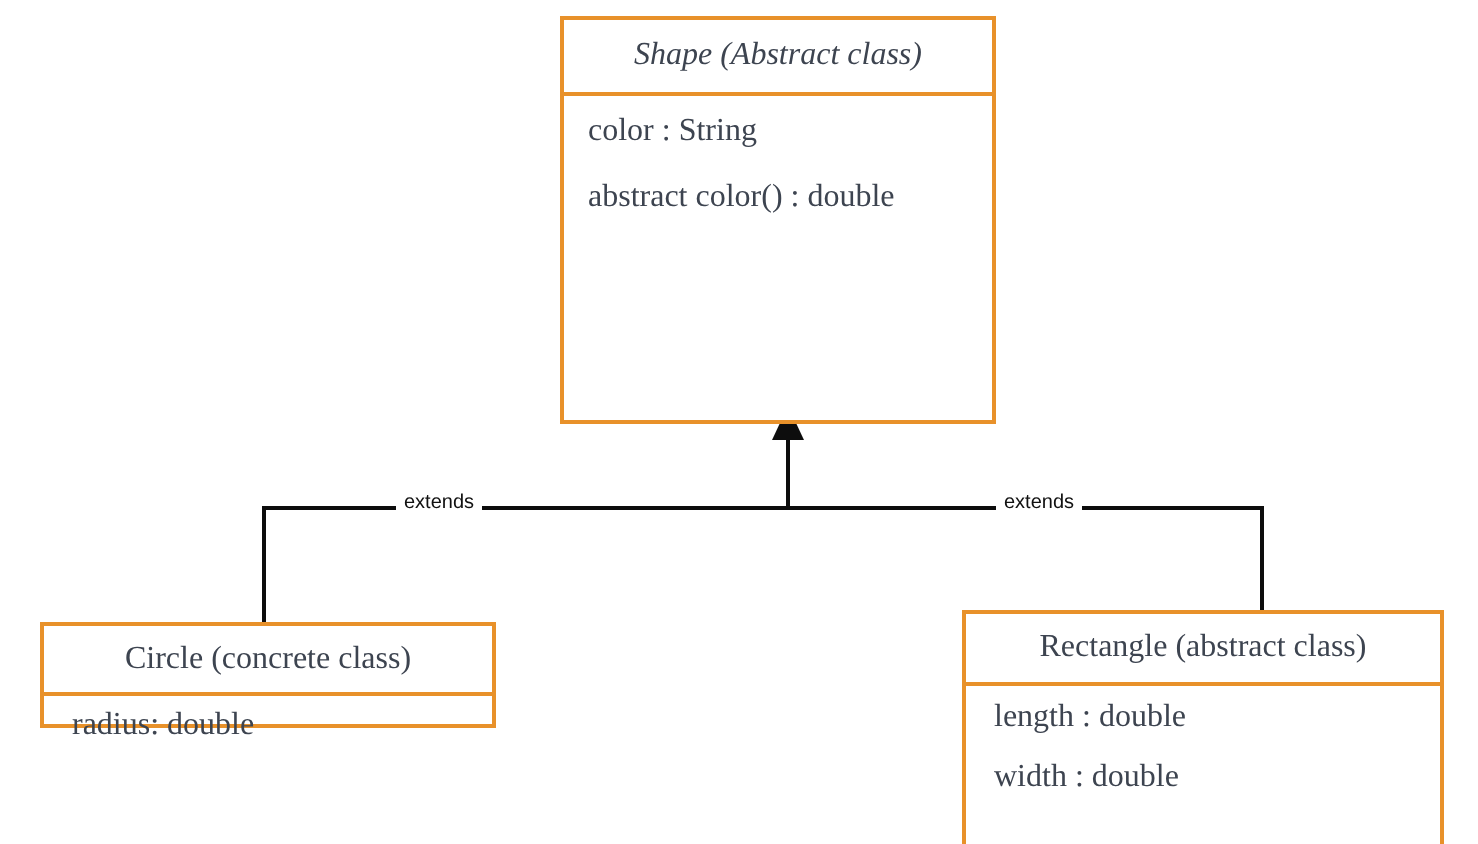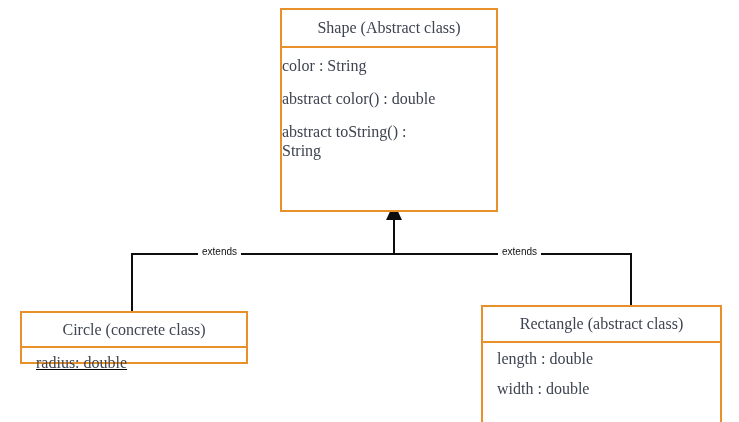--- a/index.html
+++ b/index.html
@@ -31,51 +31,51 @@
     text-align: center;
     color: #3d4450;
     font-size: 16px;
     line-height: 1.1;
     display: flex;
     align-items: center;
     justify-content: center;
   }
   .class-body {
     box-sizing: border-box;
-    padding: 7px 12px 8px 0;
+    padding: 7px 12px 8px 12px;
   }
   .attr-row {
     color: #3d4450;
     font-size: 16px;
     line-height: 1.18;
     margin: 0 0 10px 0;
     white-space: pre-line;
   }
   .attr-row:last-child { margin-bottom: 0; }
 
   
   #shape-box {
     left: 280px;
     top: 8px;
     width: 218px;
     height: 204px;
   }
-  #shape-box .class-header { height: 38px; }
+  #shape-box .class-header { height: 38px; font-style: italic; }
   #shape-box .class-body { padding-top: 9px; }
   #shape-box .attr-row { margin-bottom: 14px; }
 
   
   #circle-box {
     left: 20px;
     top: 311px;
     width: 228px;
     height: 53px;
   }
   #circle-box .class-header { height: 35px; }
-  #circle-box .class-body { padding: 6px 14px; text-decoration: underline; }
+  #circle-box .class-body { padding: 6px 14px; }
 
   
   #rectangle-box {
     left: 481px;
     top: 305px;
     width: 241px;
     height: 125px;
   }
   #rectangle-box .class-header { height: 36px; }
   #rectangle-box .class-body { padding: 7px 14px; }
@@ -133,22 +133,20 @@
   <div id="arrow-head"></div>
 
   <div class="edge-label" id="label-extends-left">extends</div>
   <div class="edge-label" id="label-extends-right">extends</div>
 
   <div class="class-box" id="shape-box">
     <div class="class-header">Shape (Abstract class)</div>
     <div class="class-body">
       <div class="attr-row">color : String</div>
       <div class="attr-row">abstract color() : double</div>
-      <div class="attr-row">abstract toString() :
-String</div>
     </div>
   </div>
 
   <div class="class-box" id="circle-box">
     <div class="class-header">Circle (concrete class)</div>
     <div class="class-body">
       <div class="attr-row">radius: double</div>
     </div>
   </div>
 

